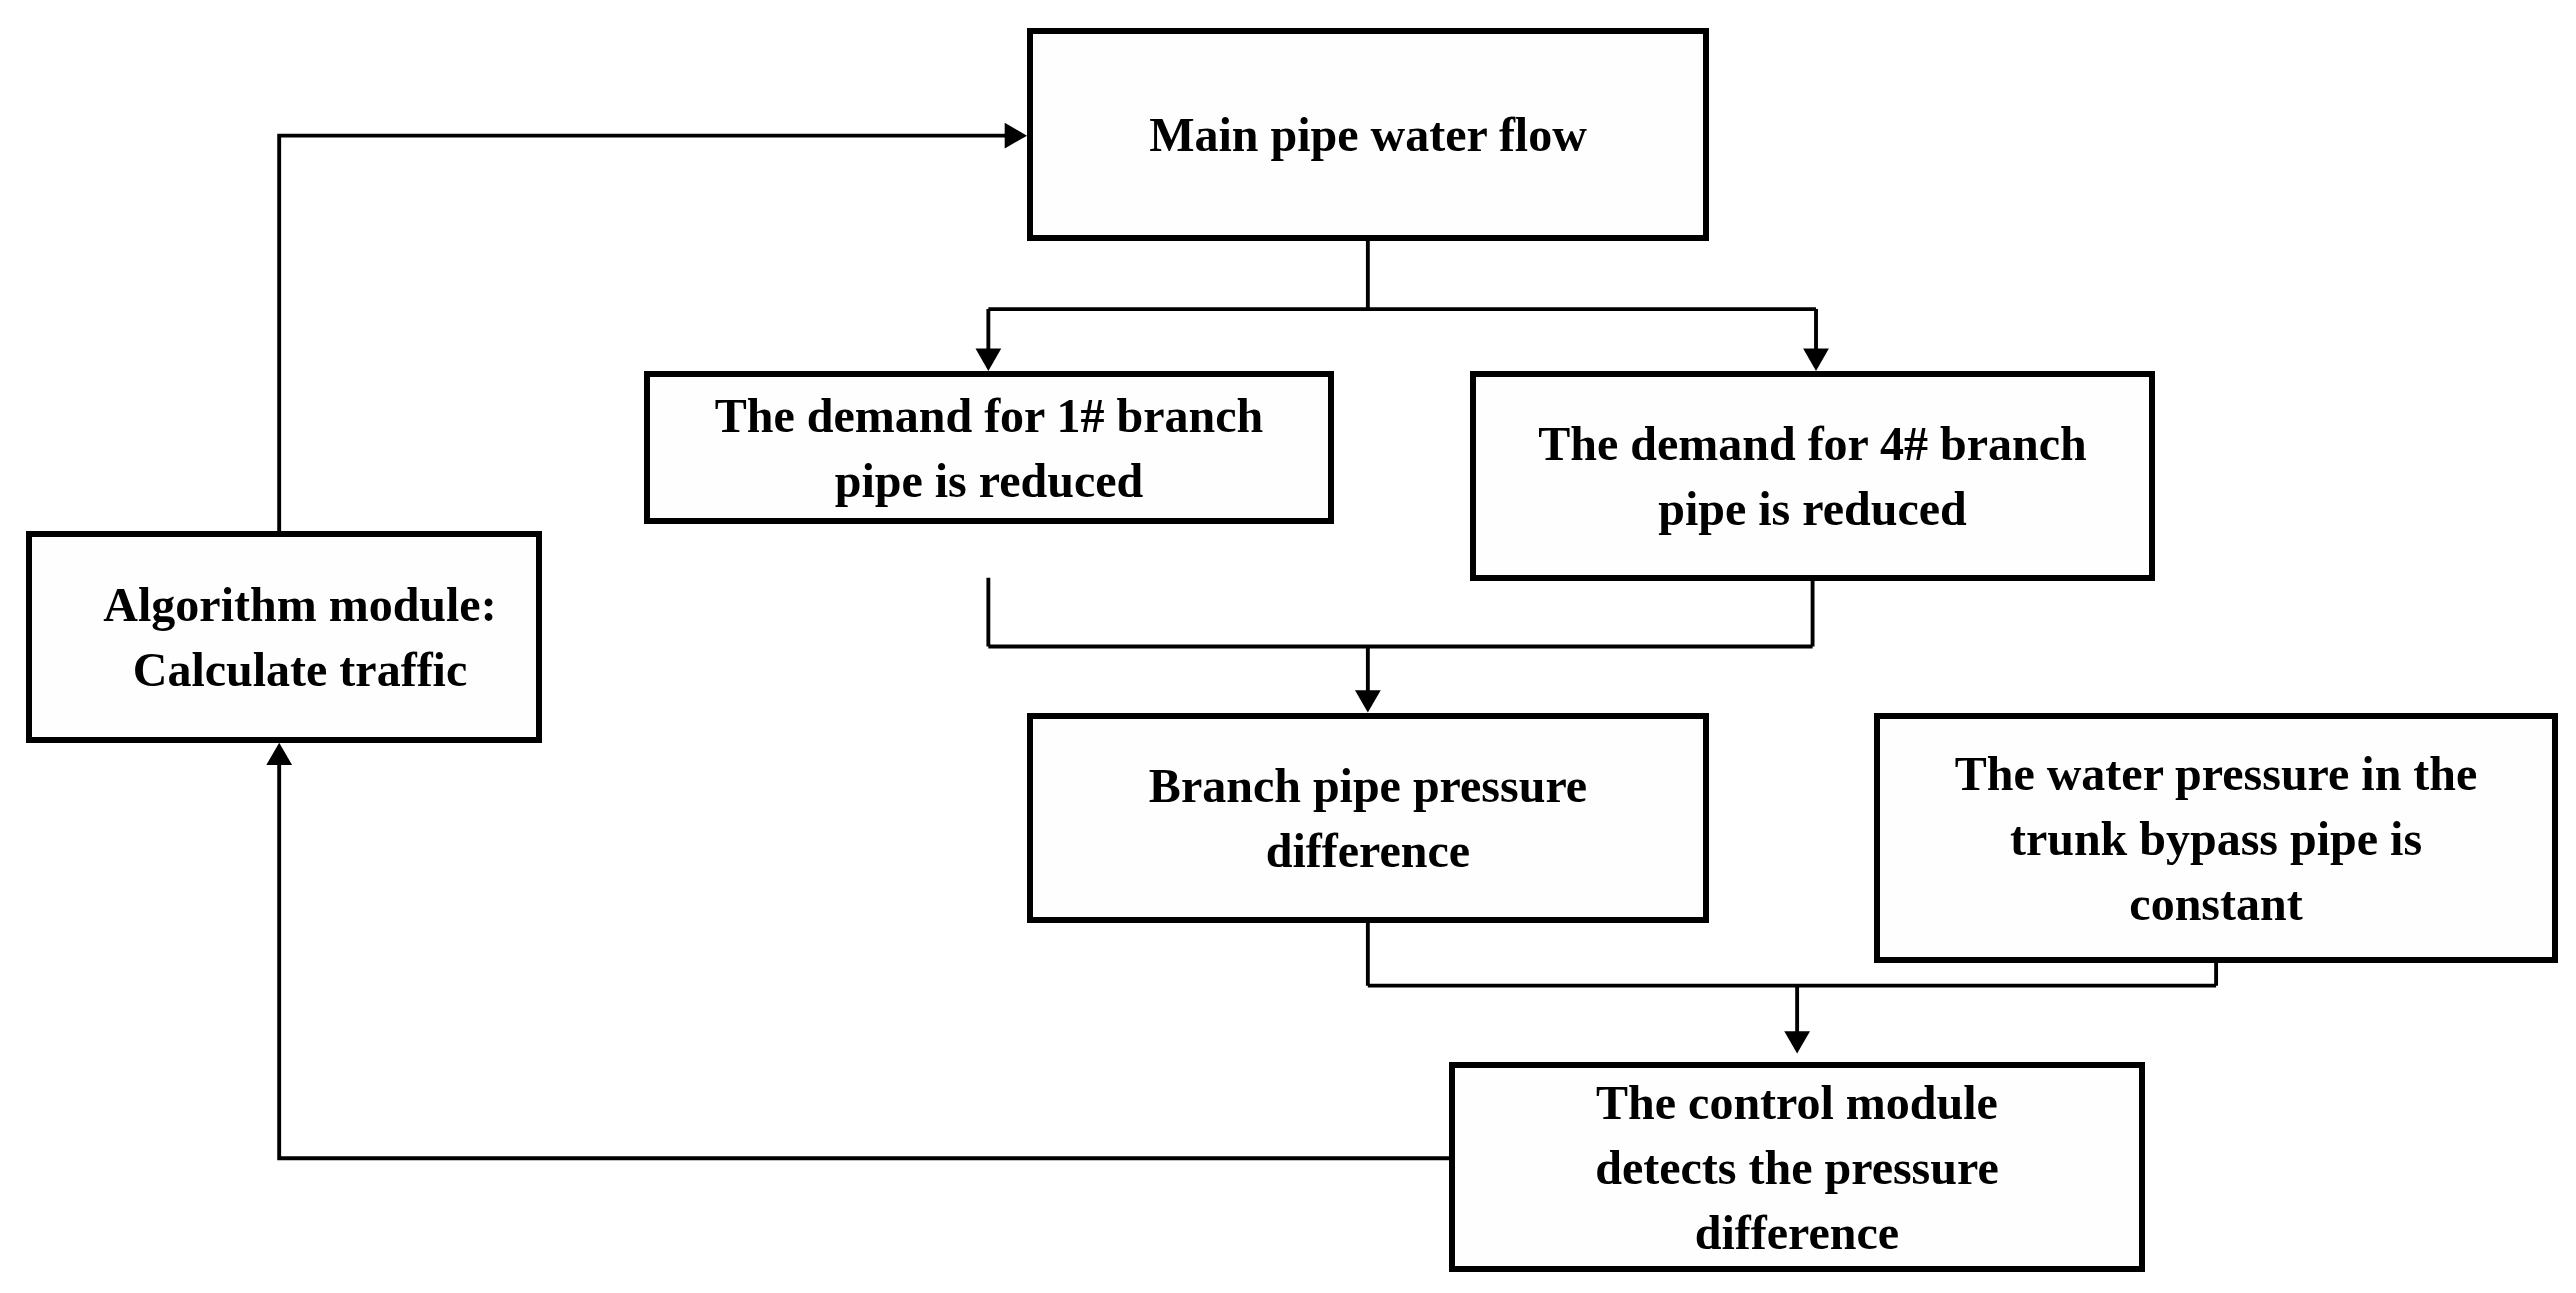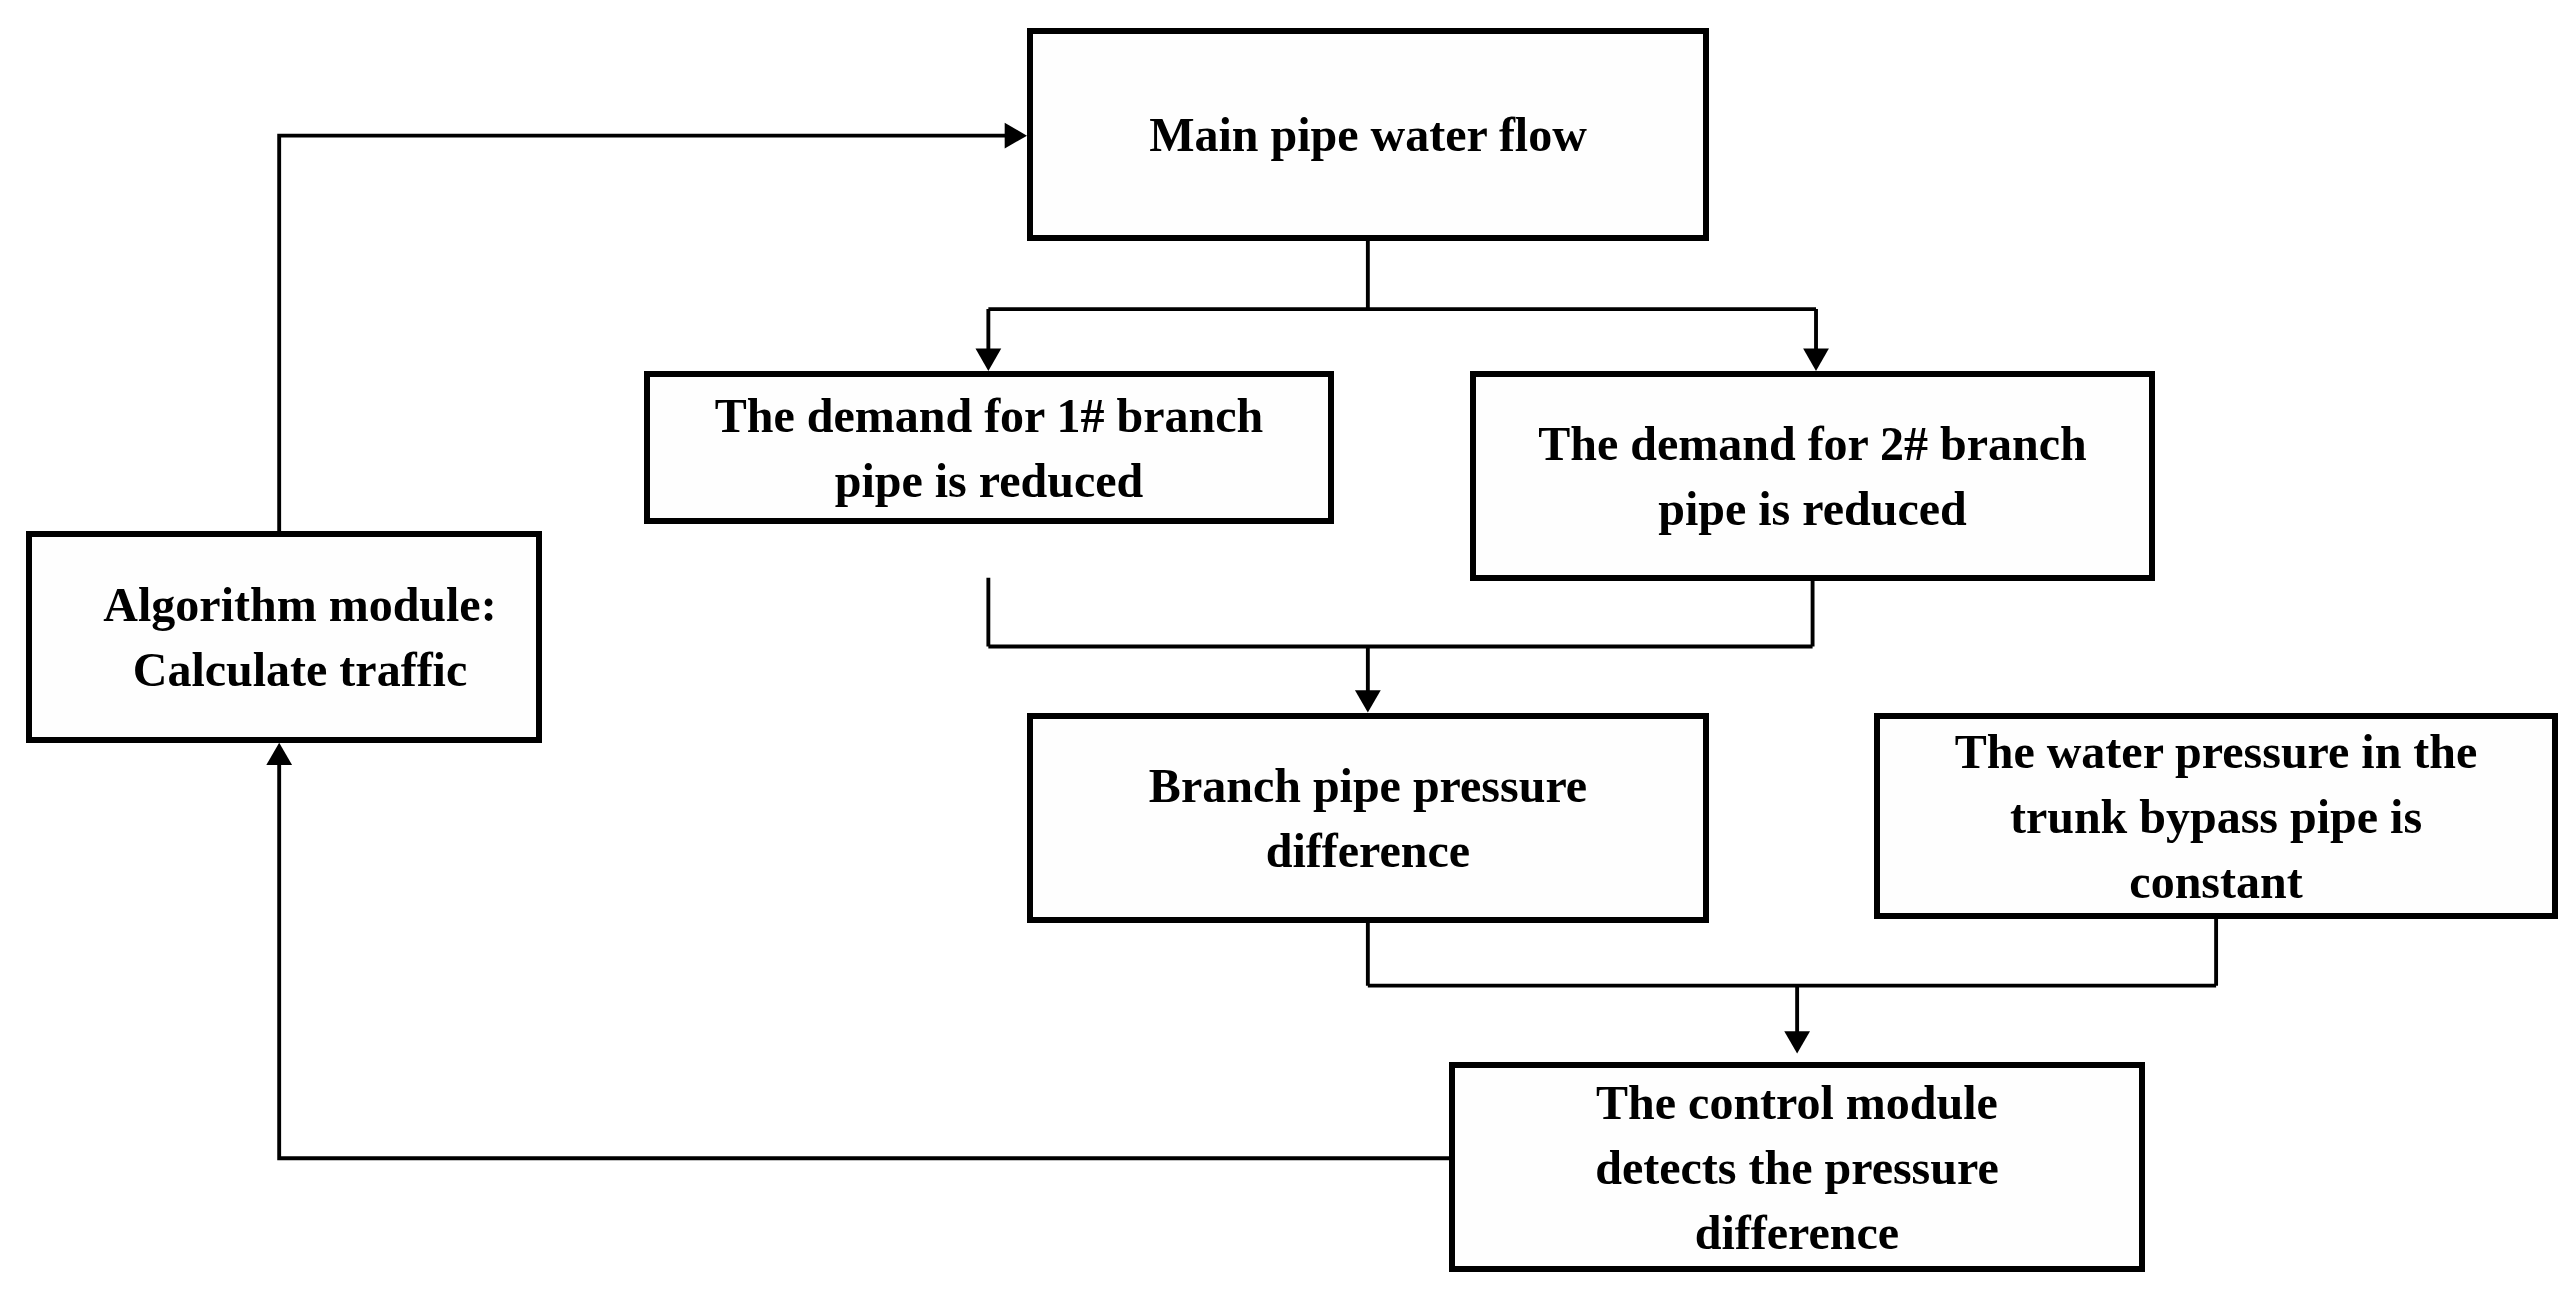--- a/index.html
+++ b/index.html
@@ -40,21 +40,21 @@
     line-height: 65px;
     white-space: pre-line;
     font-weight: bold;
   }
   
   .n-main   { left: 1027px; top:   28px; width: 682px; height: 213px; }
   .n-d1     { left:  644px; top:  371px; width: 690px; height: 153px; }
   .n-d2     { left: 1470px; top:  371px; width: 685px; height: 210px; }
   .n-alg    { left:   26px; top:  531px; width: 516px; height: 212px; padding-left: 32px; }
   .n-branch { left: 1027px; top:  713px; width: 682px; height: 210px; }
-  .n-water  { left: 1874px; top:  713px; width: 684px; height: 206px; }
+  .n-water  { left: 1874px; top:  713px; width: 684px; height: 250px; }
   .n-ctrl   { left: 1449px; top: 1054px; width: 696px; height: 210px; margin-top: 8px; }
 
   .wire {
     fill: none;
     stroke: #000000;
     stroke-width: 4.5;
   }
   .head {
     fill: #000000;
     stroke: none;
@@ -87,21 +87,21 @@
   <div class="node n-main">
     <span>Main pipe water flow</span>
   </div>
 
   <div class="node n-d1">
     <span>The demand for 1# branch
 pipe is reduced</span>
   </div>
 
   <div class="node n-d2">
-    <span>The demand for 2# branch
+    <span>The demand for 4# branch
 pipe is reduced</span>
   </div>
 
   <div class="node n-alg">
     <span>Algorithm module:
 Calculate traffic</span>
   </div>
 
   <div class="node n-branch">
     <span>Branch pipe pressure

